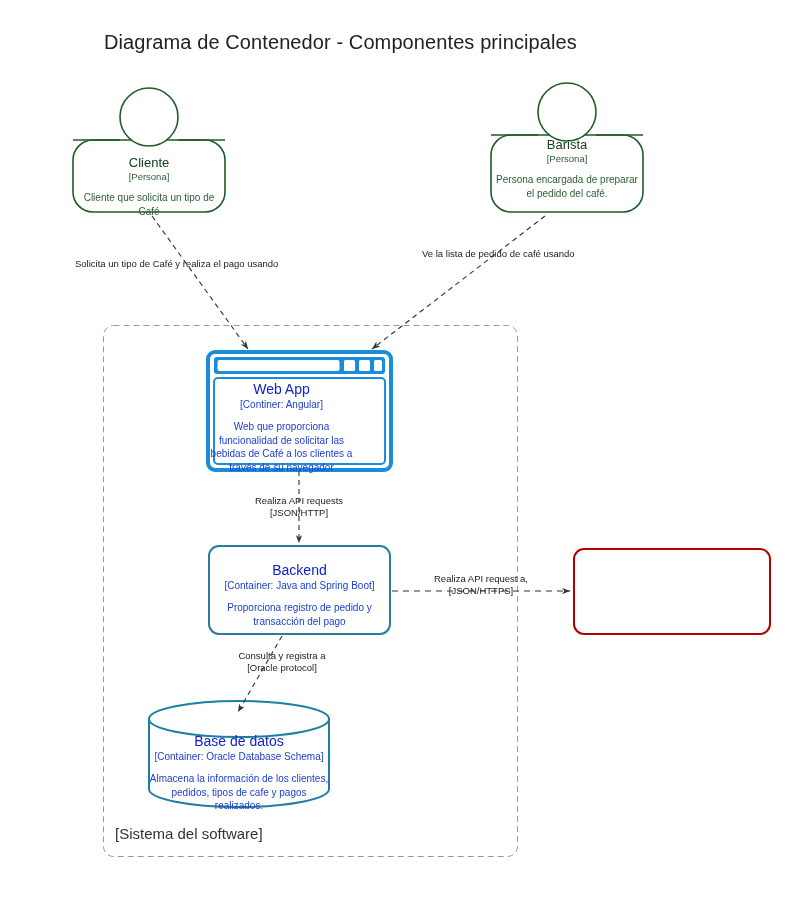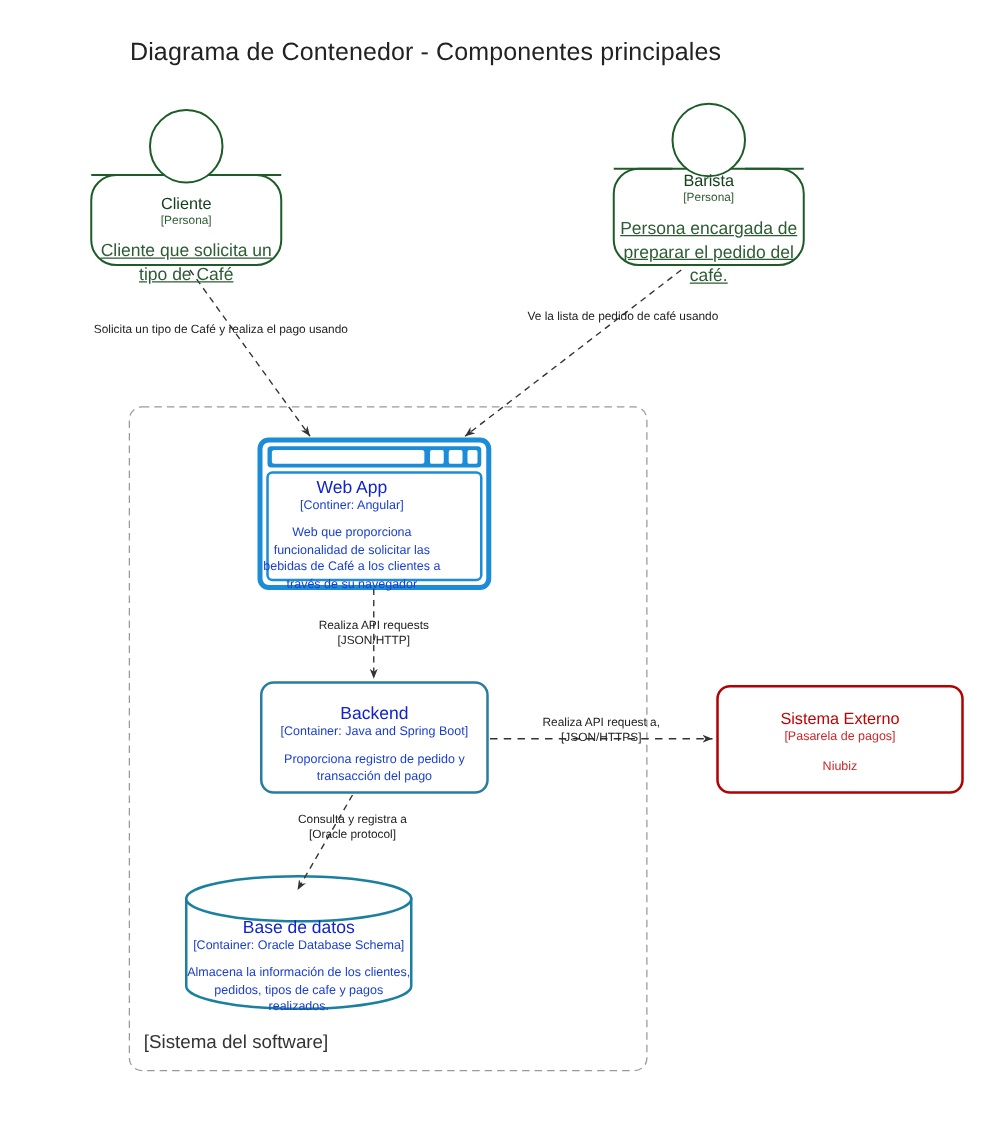--- a/index.html
+++ b/index.html
@@ -47,21 +47,21 @@
   }
   .node-tech {
     display: block;
   }
   .node-desc {
     display: block;
   }
   
   .person .node-name { font-size: 13px; color: #14401c; }
   .person .node-tech { font-size: 9.5px; color: #2d5c33; margin-top: 1px; text-align: center; }
-  .person .node-desc { font-size: 14px; color: #2d5c33; margin-top: 9px; line-height: 1.35; text-decoration: underline; }
+  .person .node-desc { font-size: 10px; color: #2d5c33; margin-top: 9px; line-height: 1.35; }
   
   .container-node .node-name { font-size: 14px; color: #1022cc; }
   .container-node .node-tech { font-size: 10px; color: #1a3fd0; margin-top: 2px; }
   .container-node .node-desc { font-size: 10px; color: #1a3fd0; margin-top: 10px; line-height: 1.35; }
   
   .external-node .node-name { font-size: 13px; color: #c20000; }
   .external-node .node-tech { font-size: 10px; color: #c8292b; margin-top: 2px; }
   .external-node .node-desc { font-size: 10px; color: #c8292b; margin-top: 12px; line-height: 1.35; }
   
   .edge-label {
@@ -182,25 +182,20 @@
     <span class="node-tech">[Container: Oracle Database Schema]</span>
     <span class="node-desc">Almacena la información de los clientes, pedidos, tipos de cafe y pagos realizados.</span>
   </div>
 
   <div class="node-text container-node" style="left:203px; top:562px; width:193px;">
     <span class="node-name">Backend</span>
     <span class="node-tech">[Container: Java and Spring Boot]</span>
     <span class="node-desc">Proporciona registro de pedido y transacción del pago</span>
   </div>
 
-  <div class="node-text external-node" style="left:576px; top:567px; width:192px;">
-    <span class="node-name">Sistema Externo</span>
-    <span class="node-tech">[Pasarela de pagos]</span>
-    <span class="node-desc">Niubiz</span>
-  </div>
 
   <div class="edge-label" style="left:75px; top:258px; width:240px; text-align:left;">
     <span>Solicita un tipo de Café y realiza el pago usando</span>
   </div>
 
   <div class="edge-label" style="left:422px; top:248px; width:190px; text-align:left;">
     <span>Ve la lista de pedido de café usando</span>
   </div>
 
   <div class="edge-label" style="left:229px; top:495px; width:140px;">

